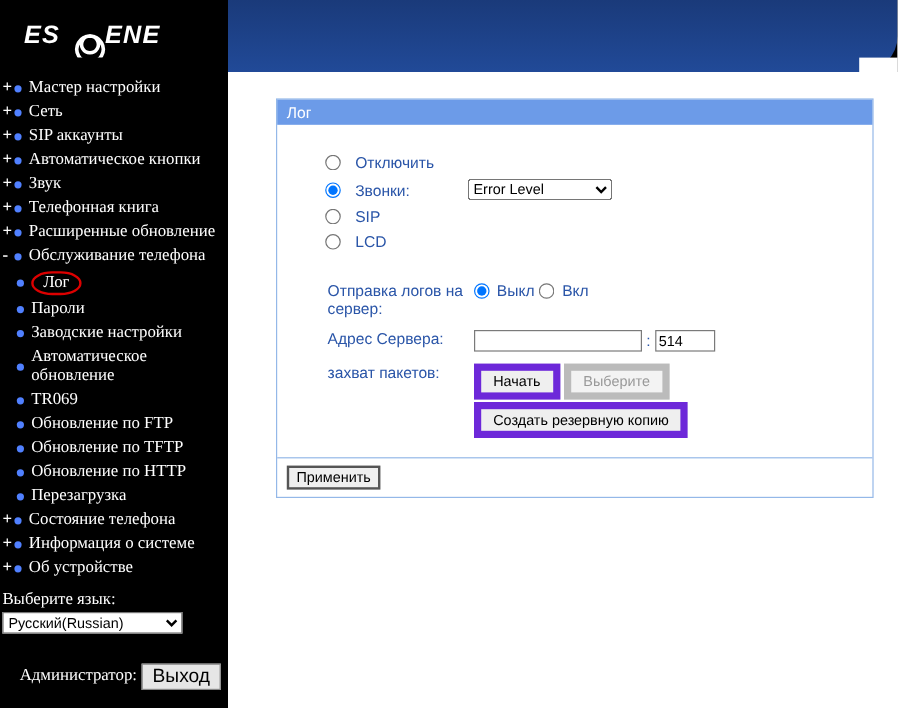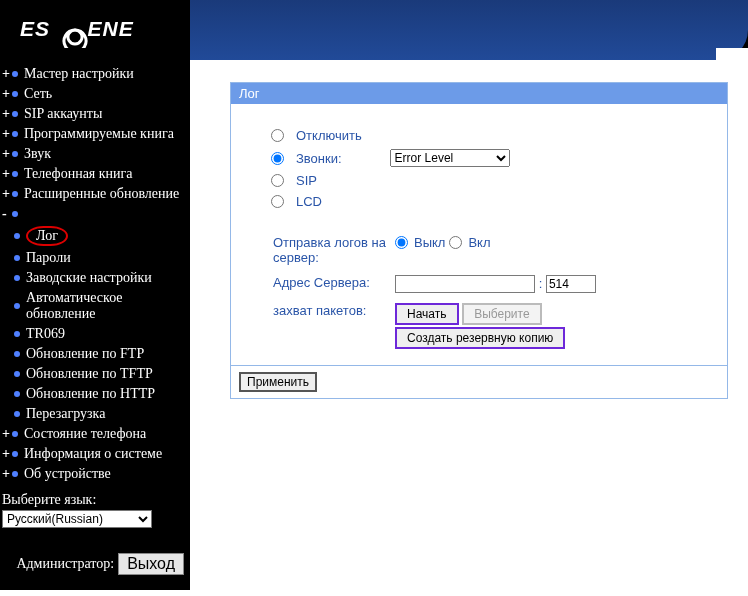--- a/index.html
+++ b/index.html
@@ -162,21 +162,21 @@
     font-family: Arial, sans-serif;
     font-size:12px;
     border:1px solid #7a7a7a;
     height:18px;
   }
   .btn {
     font-family: Arial, sans-serif;
     font-size:12px;
     padding:2px 10px;
     background:#efefef;
-    border:2px solid #6d28d9;
+    border:6px solid #6d28d9;
     cursor:pointer;
   }
   .btn[disabled] {
     color:#999;
     background:#f3f3f3;
     border-color:#bbb;
   }
   .onoff-group { display:flex; align-items:center; gap:4px;}
   .onoff-group input[type=radio]{ margin:0 2px 0 0;}
   .apply-row {
@@ -215,40 +215,41 @@
       <span class="side-label">Сеть</span>
     </div>
     <div class="side-item">
       <span class="plus">+</span>
       <span class="dot"></span>
       <span class="side-label">SIP аккаунты</span>
     </div>
     <div class="side-item">
       <span class="plus">+</span>
       <span class="dot"></span>
-      <span class="side-label">Программируемые книга</span>
+      <span class="side-label">Автоматическое кнопки</span>
     </div>
     <div class="side-item">
       <span class="plus">+</span>
       <span class="dot"></span>
       <span class="side-label">Звук</span>
     </div>
     <div class="side-item">
       <span class="plus">+</span>
       <span class="dot"></span>
       <span class="side-label">Телефонная книга</span>
     </div>
     <div class="side-item">
       <span class="plus">+</span>
       <span class="dot"></span>
       <span class="side-label">Расширенные обновление</span>
     </div>
     <div class="side-item">
       <span class="minus">-</span>
       <span class="dot"></span>
+      <span class="side-label">Обслуживание телефона</span>
     </div>
 
     <div class="side-sub">
       <span class="dot"></span>
       <span class="side-label circled">Лог</span>
     </div>
     <div class="side-sub">
       <span class="dot"></span>
       <span class="side-label">Пароли</span>
     </div>

